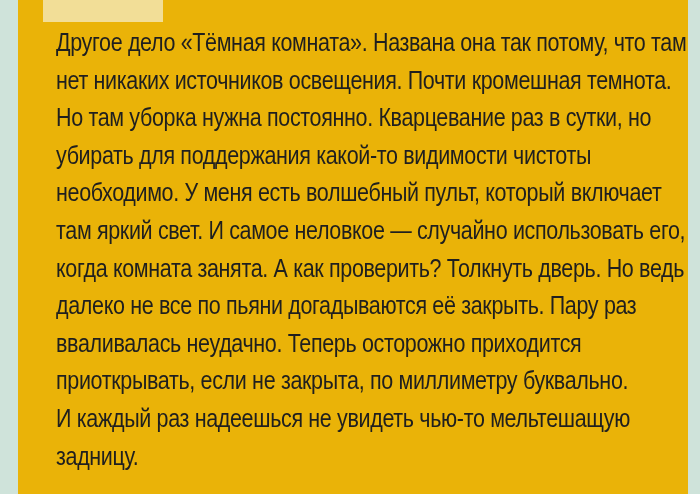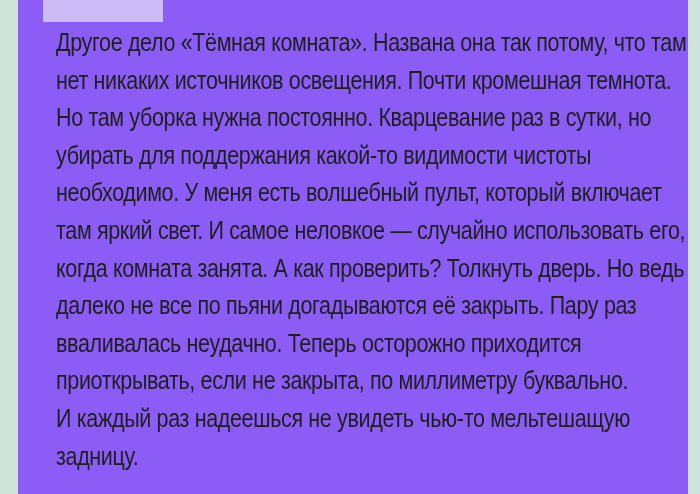--- a/index.html
+++ b/index.html
@@ -21,21 +21,21 @@
     background: #cfe3da;
   }
   .frame-strip.left  { left: 0;  width: 18px; }
   .frame-strip.right { right: 0; width: 12px; }
   .card {
     position: absolute;
     left: 18px;
     right: 12px;
     top: 0;
     bottom: 0;
-    background: #8b5cf6;
+    background: #eab308;
   }
   .smudge {
     position: absolute;
     left: 25px;
     top: 0;
     width: 120px;
     height: 22px;
     background: #f7faf7;
     opacity: 0.6;
     pointer-events: none;

